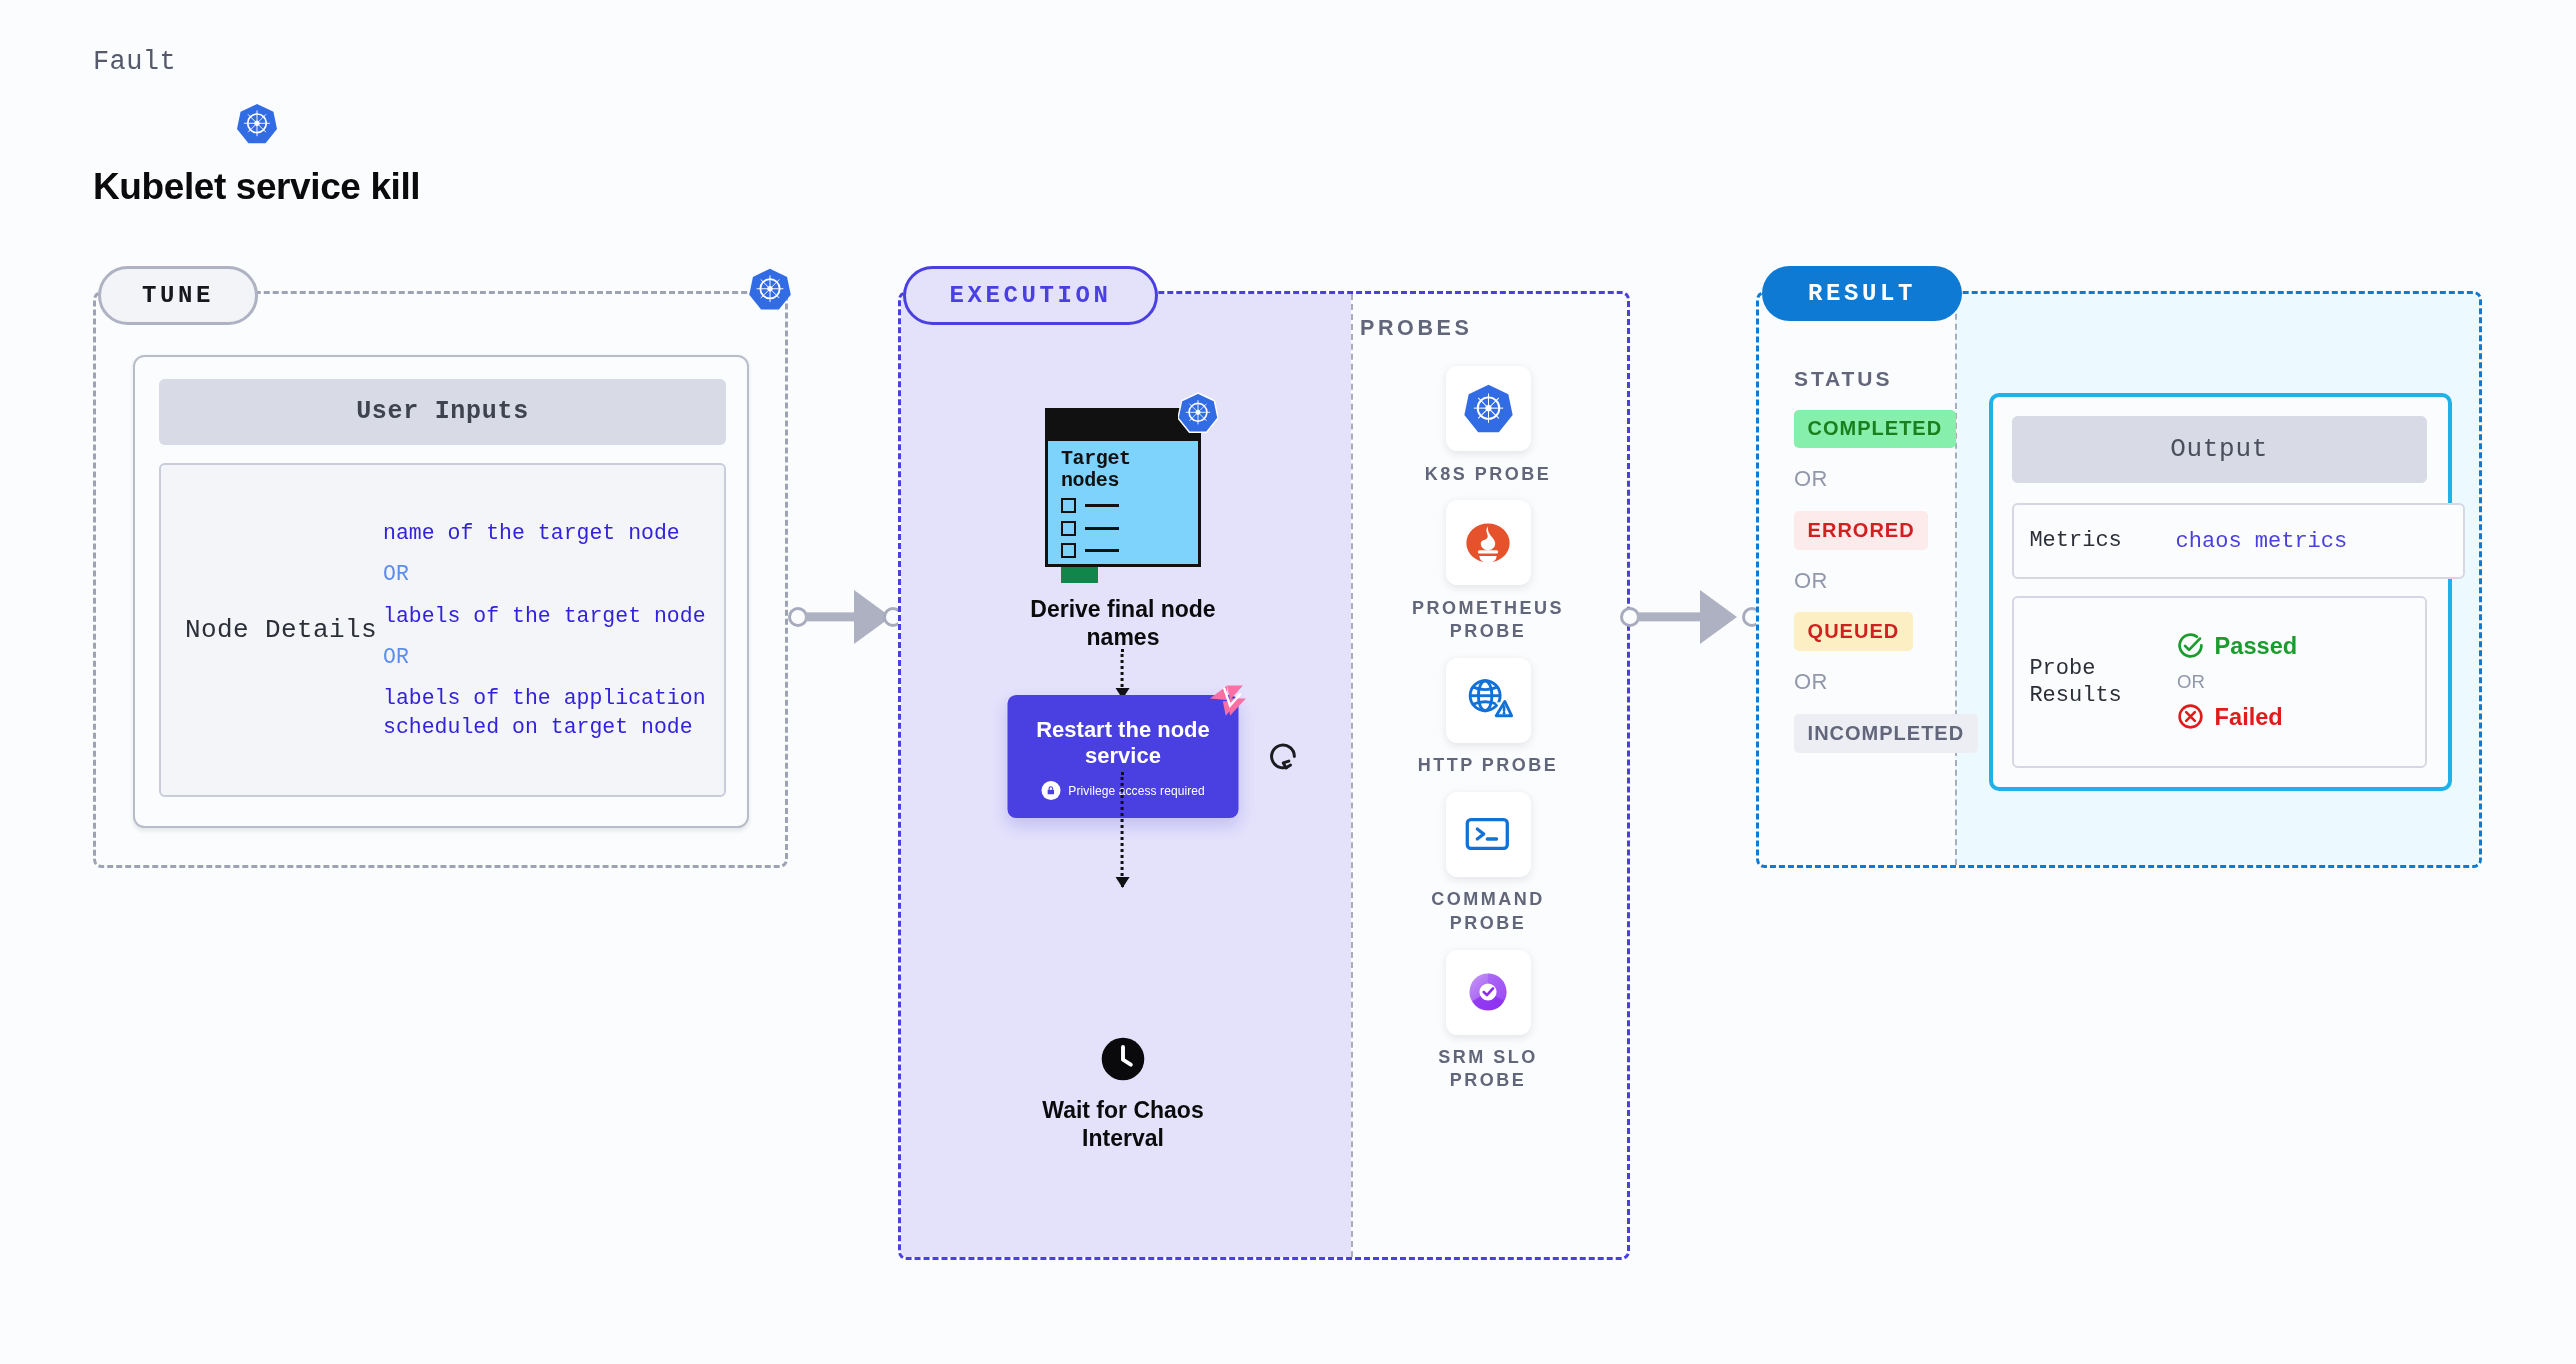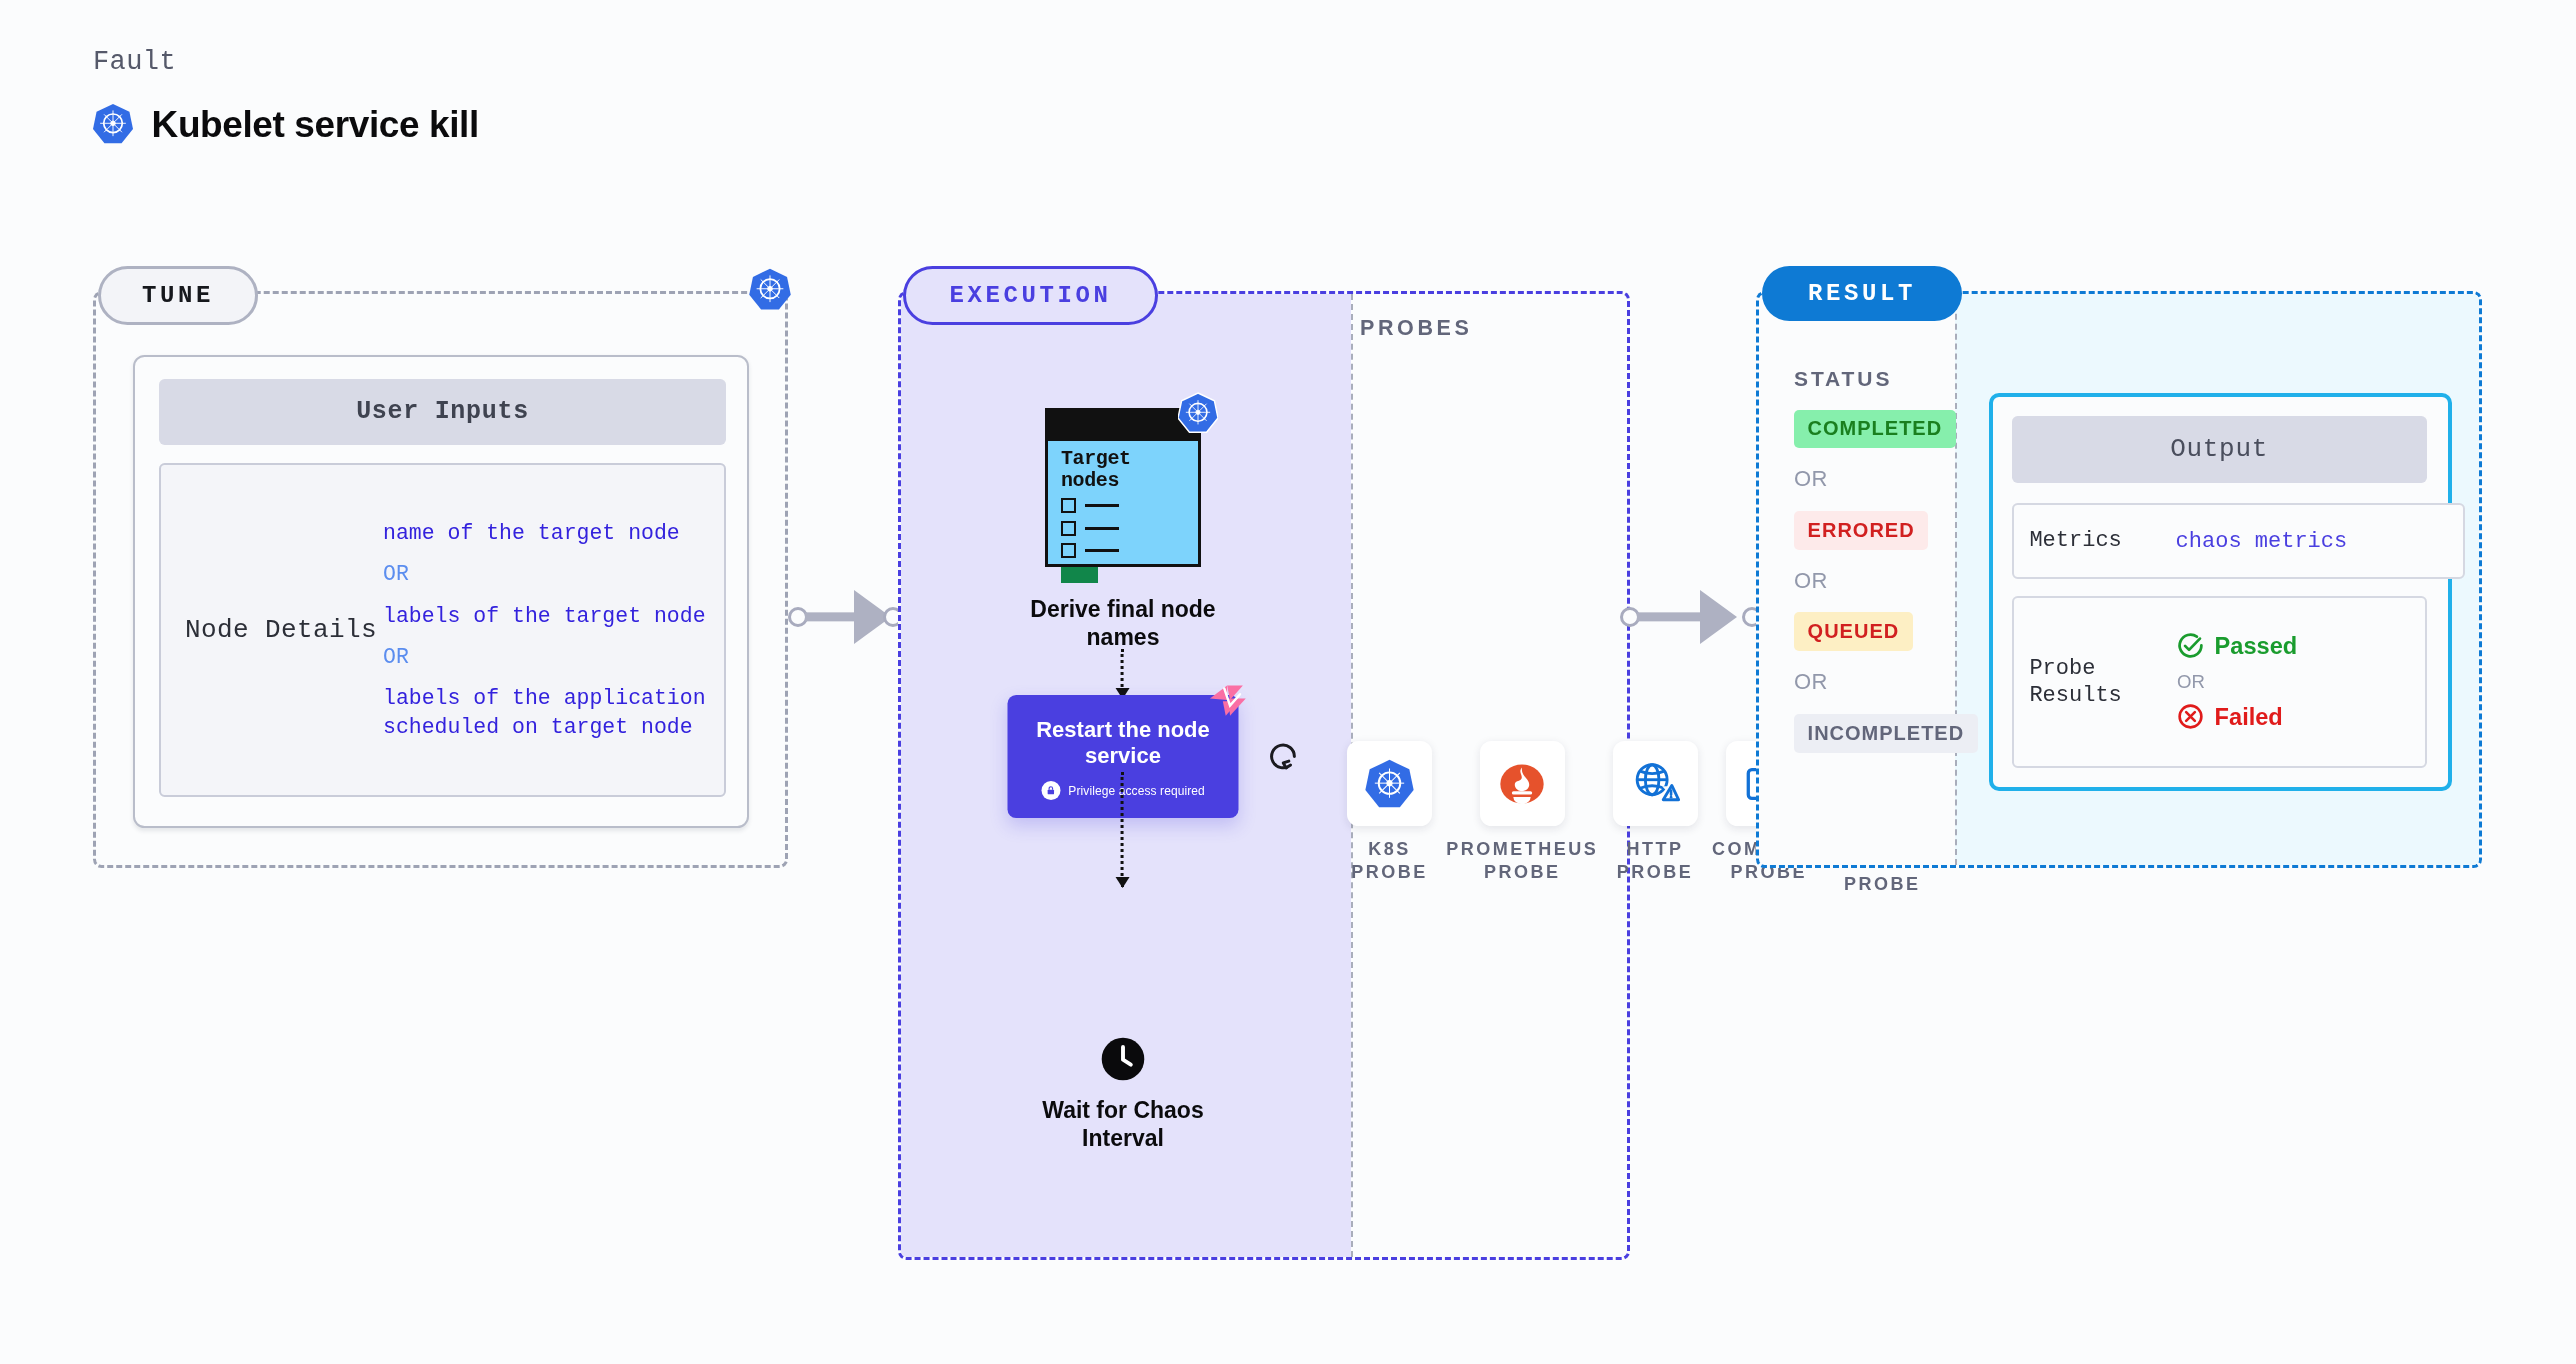--- a/index.html
+++ b/index.html
@@ -21,20 +21,21 @@
     font-family: "Liberation Mono", monospace;
     font-size: 27px;
     color: #55596a;
     letter-spacing: 0.4px;
   }
   #fault-title-row {
     display: flex;
     align-items: center;
     gap: 18.6px;
     margin-top: 26px;
+    flex-direction: column;
   }
   #fault-title {
     font-size: 37px;
     font-weight: 700;
     color: #0b0b0d;
     letter-spacing: -0.4px;
   }
 
   
   .panel {
@@ -290,21 +291,21 @@
     color: #0b0b0d;
     line-height: 1.22;
   }
 
   
   #probe-list {
     position: absolute;
     left: 1347px; top: 291px;
     width: 282px; height: 969px;
     display: flex;
-    flex-direction: row;
+    flex-direction: column;
     align-items: center;
     padding-top: 75px;
     box-sizing: border-box;
     gap: 14.3px;
   }
   .probe-item {
     display: flex;
     flex-direction: column;
     align-items: center;
     width: 215px;

